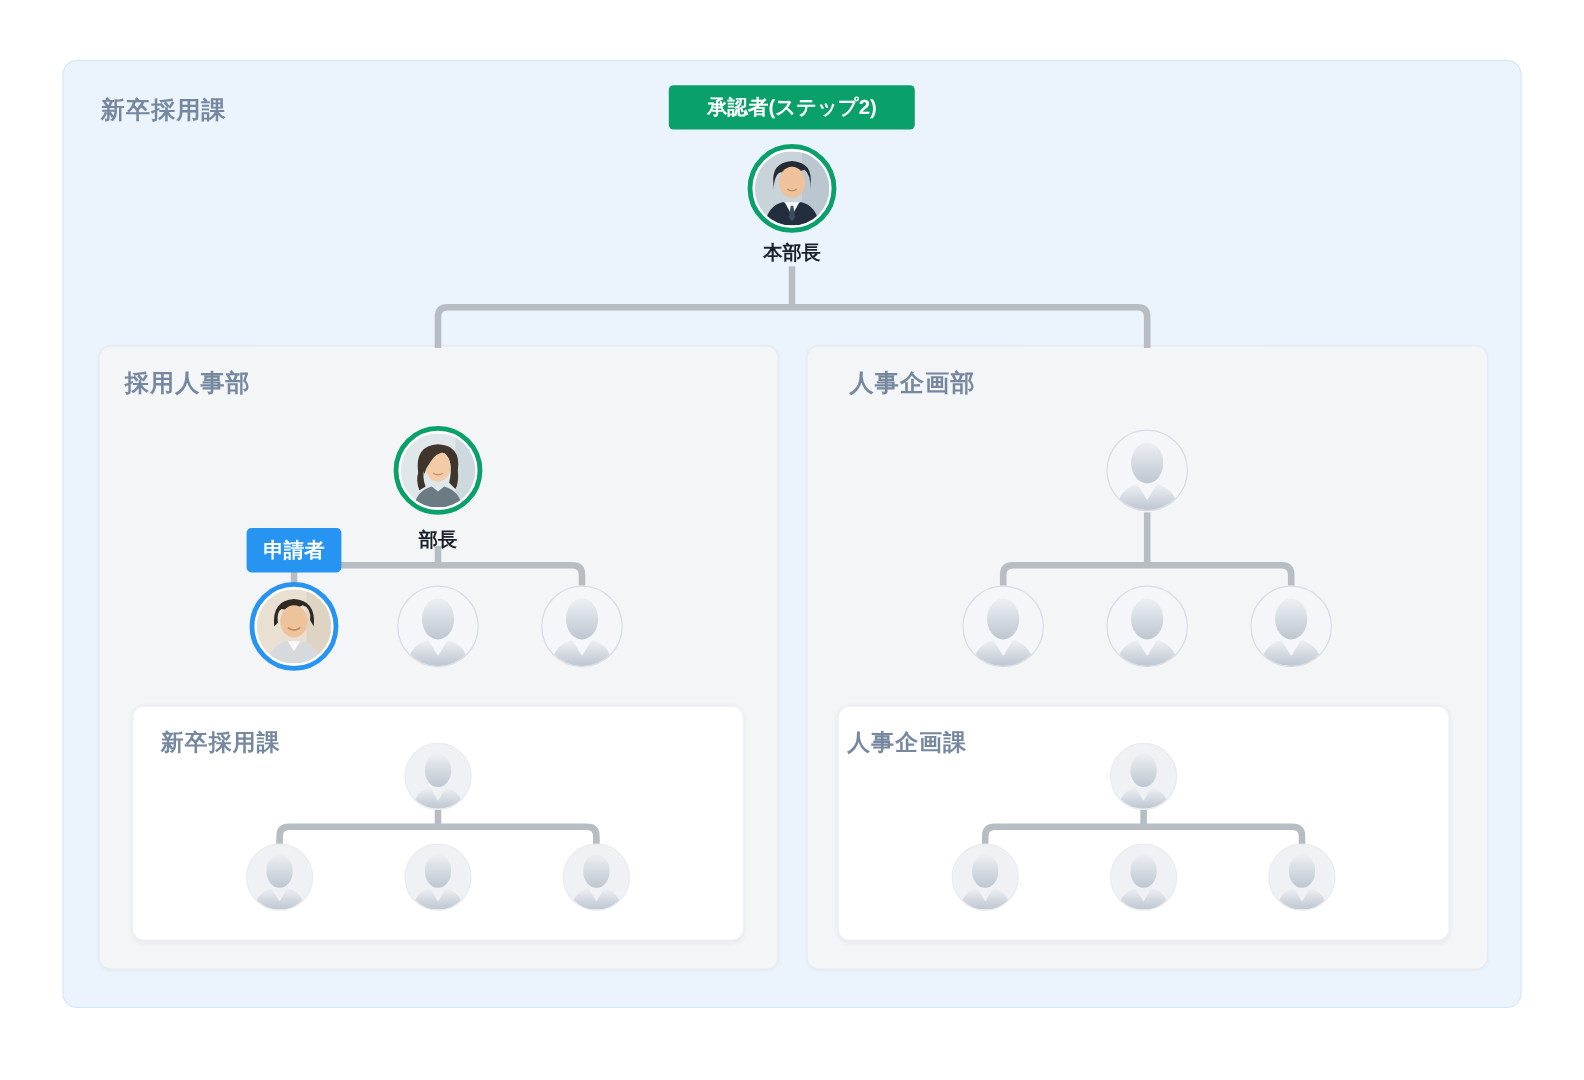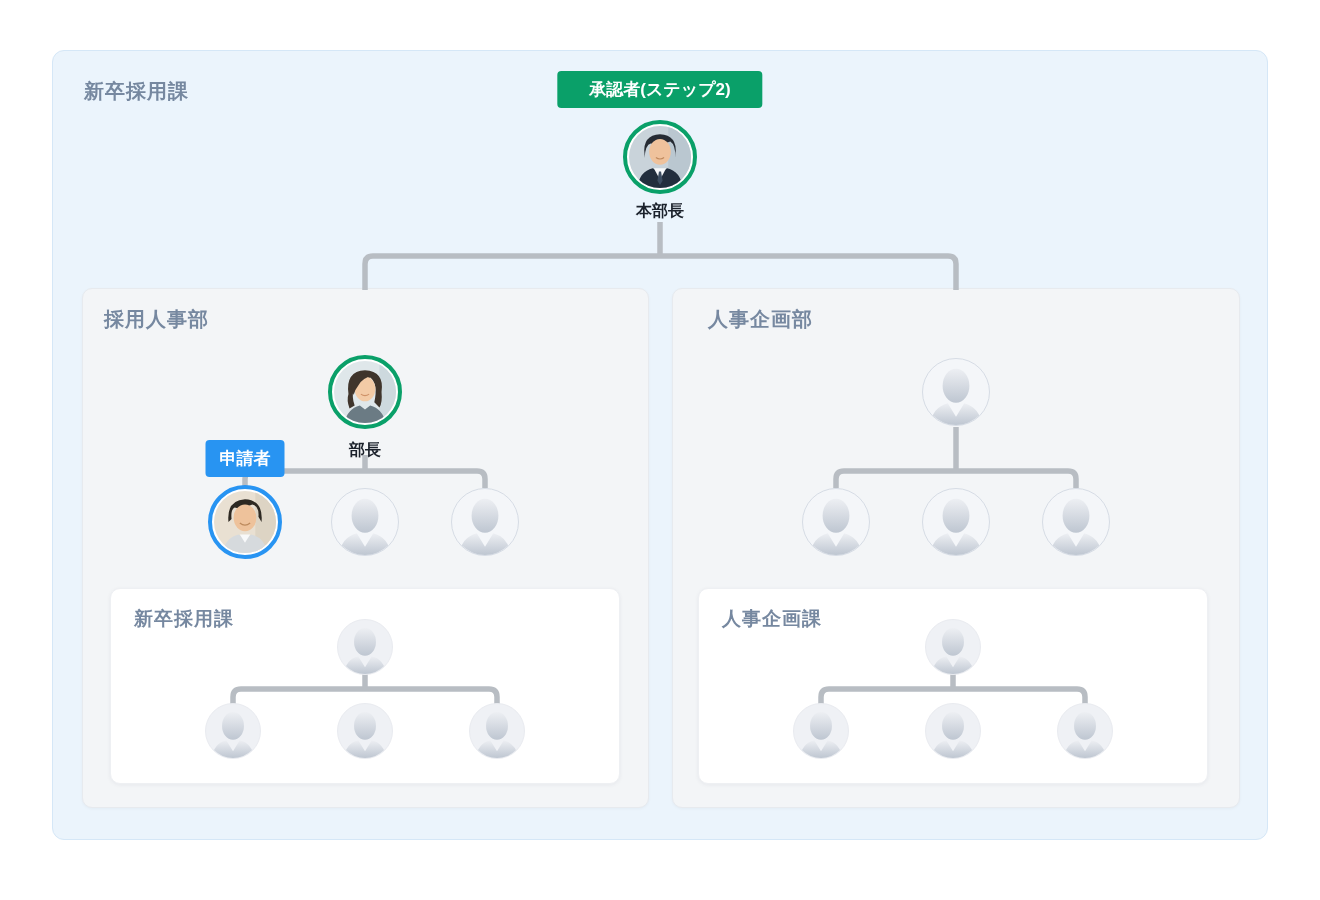--- a/index.html
+++ b/index.html
@@ -91,21 +91,21 @@
   <div class="panel-title t20" style="left:84px;top:78px;">新卒採用課</div>
 
   <div class="dept-panel" style="left:82px;"></div>
   <div class="dept-panel" style="left:672px;width:568px;"></div>
   <div class="panel-title t20" style="left:104px;top:306px;text-align:center;">採用人事部</div>
   <div class="panel-title t20" style="left:694px;top:306px;margin-left:14px;">人事企画部</div>
 
   <div class="section-panel" style="left:110px;"></div>
   <div class="section-panel" style="left:698px;"></div>
   <div class="panel-title t19" style="left:134px;top:606px;">新卒採用課</div>
-  <div class="panel-title t19" style="left:722px;top:606px;">人事企画課</div>
+  <div class="panel-title t19" style="left:706px;top:606px;">人事企画課</div>
 
   <svg id="connectors" viewBox="0 0 1320 900">
     <path d="M660,222 V256"></path>
     <path d="M365,290 V264 Q365,256 373,256 H948 Q956,256 956,264 V290"></path>
     <path d="M365,455 V471"></path>
     <path d="M245,488 V479 Q245,471 253,471 H477 Q485,471 485,479 V488"></path>
     <path d="M365,674 V689"></path>
     <path d="M233,704 V697 Q233,689 241,689 H489 Q497,689 497,697 V704"></path>
     <path d="M956,427 V471"></path>
     <path d="M836,488 V479 Q836,471 844,471 H1068 Q1076,471 1076,479 V488"></path>

